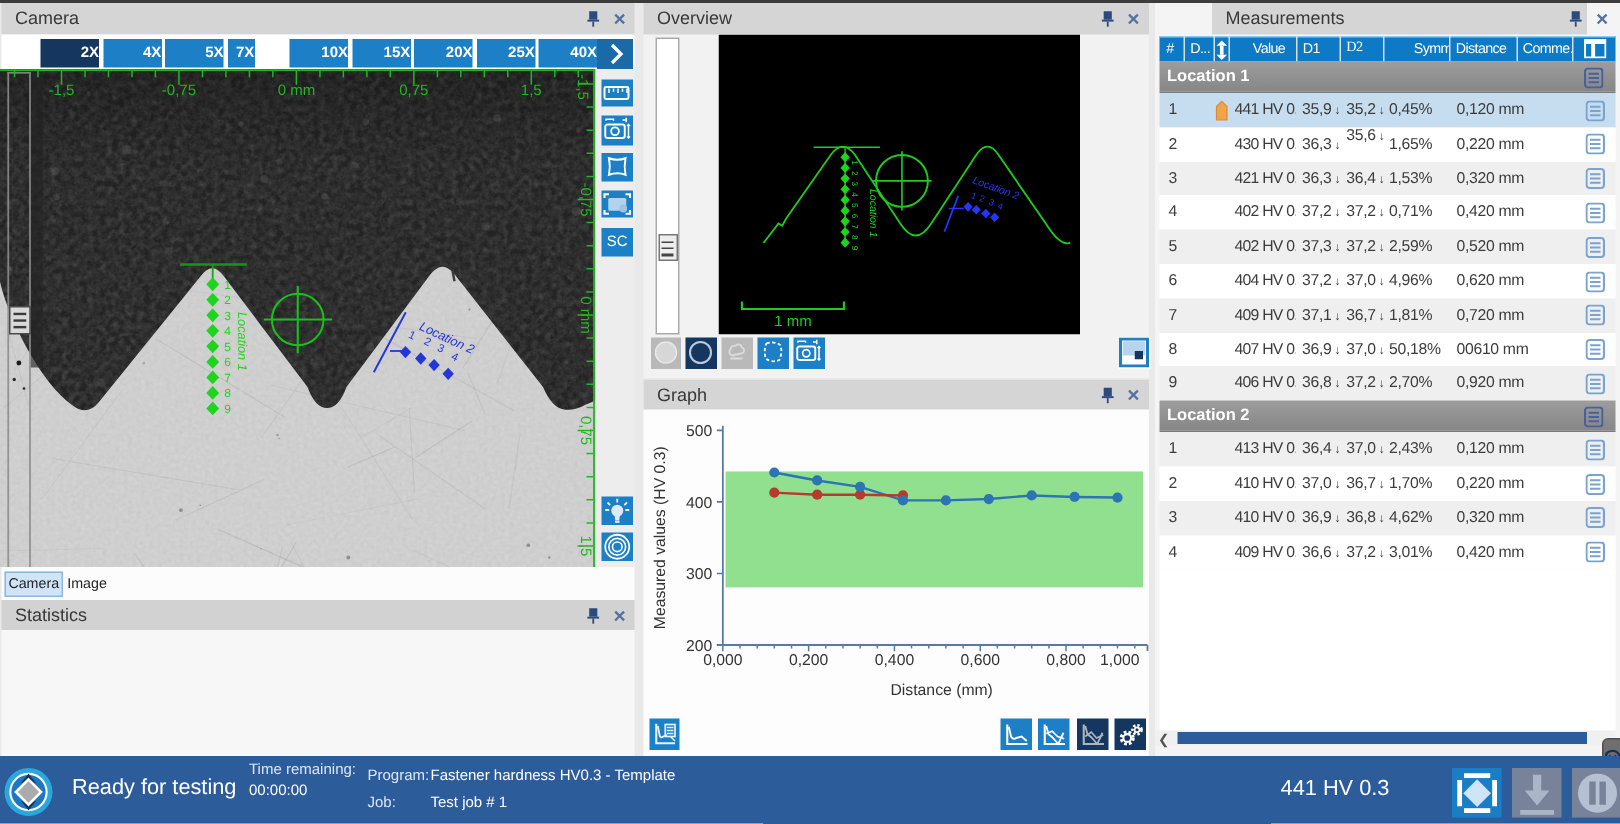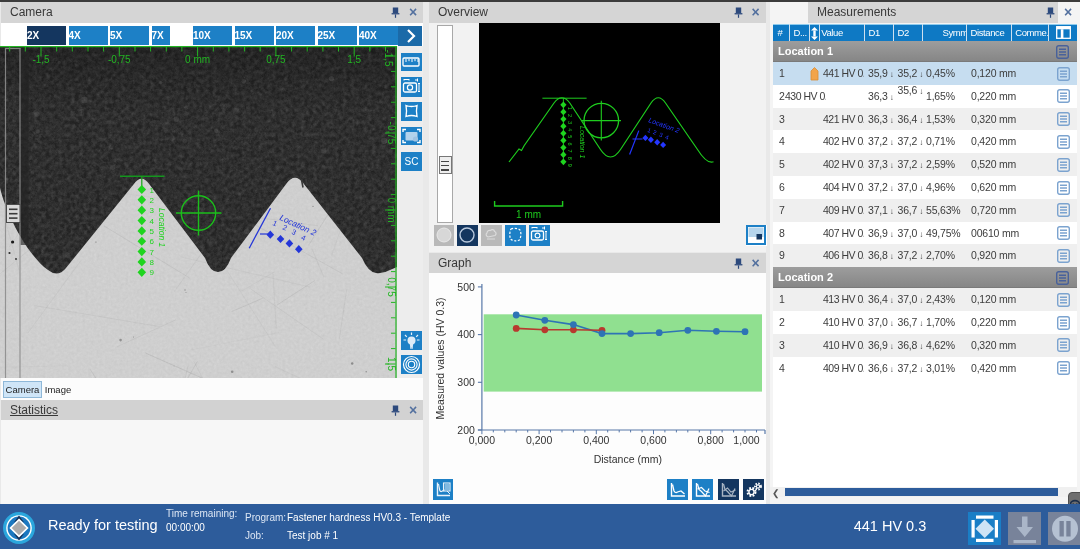--- a/index.html
+++ b/index.html
@@ -1,21 +1,21 @@
 <!DOCTYPE html>
 <html><head><meta charset="utf-8">
 <style>
 *{margin:0;padding:0;box-sizing:border-box;}
 html,body{width:1080px;height:549px;overflow:hidden;background:#e9e9e9;
 font-family:"Liberation Sans",sans-serif;}
 .abs{position:absolute;}
 .tbar{position:absolute;height:21px;background:#d5d5d5;color:#383838;
 font-size:12px;line-height:21px;padding-left:9px;}
 .btn{position:absolute;top:26px;height:19px;background:#1d80c6;color:#fff;
-font-size:10px;font-weight:bold;text-align:left;line-height:19px;}
+font-size:10px;font-weight:bold;text-align:right;line-height:19px;}
 .hdrcell{position:absolute;color:#fff;font-size:9.5px;letter-spacing:-0.4px;line-height:17px;overflow:hidden;white-space:nowrap;}
 .rowtxt{position:absolute;font-size:10.5px;letter-spacing:-0.2px;color:#3c3c3c;line-height:22.8px;white-space:nowrap;}
 </style></head>
 <body>
 <div class="abs" style="left:0;top:0;width:1080px;height:1.5px;background:#3c3c3c;"></div>
 
 <div class="tbar" style="left:1px;top:2px;width:422px;">Camera</div>
 <svg class="abs" style="left:390px;top:6px" width="11" height="13" viewBox="0 0 11 13">
     <rect x="2.8" y="1.5" width="5.4" height="5.6" fill="#2d4a7d"></rect>
     <rect x="1.6" y="7.1" width="7.8" height="1.3" fill="#2d4a7d"></rect>
@@ -336,21 +336,21 @@
 <div class="abs" style="left:401px;top:355px;width:21px;height:19px;background:#1d80c6;"><svg width="21" height="19" viewBox="0 0 21 19">
       <g fill="none" stroke="#fff">
         <circle cx="10.5" cy="9.5" r="8" stroke-width="1.2"></circle>
         <circle cx="10.5" cy="9.5" r="5.6" stroke-width="1.1"></circle>
         <circle cx="10.5" cy="9.5" r="3.2" stroke-width="1.1"></circle>
       </g>
     </svg></div>
 <div class="abs" style="left:1px;top:378px;width:422px;height:22px;background:#fcfcfc;"></div>
 <div class="abs" style="left:3px;top:381px;width:39px;height:17px;background:#cfe5f7;border:1px solid #8fb8d8;font-size:9.5px;color:#222;text-align:center;line-height:15px;">Camera</div>
 <div class="abs" style="left:41px;top:381px;width:34px;height:17px;font-size:9.5px;color:#222;text-align:center;line-height:17px;">Image</div>
-<div class="tbar" style="left:1px;top:400px;width:422px;height:20px;background:#d2d2d2;line-height:20px;text-decoration:underline;">Statistics</div>
+<div class="tbar" style="left:1px;top:400px;width:422px;height:20px;background:#d2d2d2;line-height:20px;">Statistics</div>
 <svg class="abs" style="left:390px;top:404px" width="11" height="13" viewBox="0 0 11 13">
     <rect x="2.8" y="1.5" width="5.4" height="5.6" fill="#2d4a7d"></rect>
     <rect x="1.6" y="7.1" width="7.8" height="1.3" fill="#2d4a7d"></rect>
     <rect x="4.9" y="8.4" width="1.2" height="3.4" fill="#2d4a7d"></rect>
   </svg>
 <div class="abs" style="left:409px;top:402px;font-size:14px;font-weight:bold;color:#54719f;">×</div>
 <div class="abs" style="left:1px;top:420px;width:422px;height:84px;background:#f7f7f7;"></div>
 <div class="abs" style="left:429px;top:2px;width:337px;height:250px;background:#f2f2f2;"></div>
 <div class="tbar" style="left:429px;top:2px;width:337px;">Overview</div>
 <svg class="abs" style="left:733px;top:6px" width="11" height="13" viewBox="0 0 11 13">
@@ -531,23 +531,23 @@
 <svg class="abs" style="left:1044.5px;top:6px" width="11" height="13" viewBox="0 0 11 13">
     <rect x="2.8" y="1.5" width="5.4" height="5.6" fill="#2d4a7d"></rect>
     <rect x="1.6" y="7.1" width="7.8" height="1.3" fill="#2d4a7d"></rect>
     <rect x="4.9" y="8.4" width="1.2" height="3.4" fill="#2d4a7d"></rect>
   </svg>
 <div class="abs" style="left:1064px;top:4px;font-size:14px;font-weight:bold;color:#54719f;">×</div>
 <div class="abs" style="left:773px;top:24px;width:304px;height:17px;background:#0e79c4;border-top:1.5px solid #8ecbed;"></div>
 <div class="hdrcell" style="left:773.5px;top:24px;width:15.0px;padding-left:4px;">#</div>
 <div class="hdrcell" style="left:789.5px;top:24px;width:18.5px;padding-left:4px;">D...</div>
 <div class="hdrcell" style="left:809.0px;top:24px;width:9.2px;padding-left:4px;"></div>
-<div class="hdrcell" style="left:819.2px;top:24px;width:44.3px;padding-left:2px;">Value</div>
+<div class="hdrcell" style="left:819.2px;top:24px;width:44.3px;padding-left:16px;">Value</div>
 <div class="hdrcell" style="left:864.5px;top:24px;width:28.0px;padding-left:4px;">D1</div>
-<div class="hdrcell" style="left:893.5px;top:24px;width:28.0px;padding-left:4px;">D2</div>
+<div class="hdrcell" style="left:893.5px;top:24px;width:28.0px;padding-left:4px;font-family:Liberation Serif, serif;">D2</div>
 <div class="hdrcell" style="left:922.5px;top:24px;width:43.0px;padding-left:20px;">Symmetry</div>
 <div class="hdrcell" style="left:966.5px;top:24px;width:43.7px;padding-left:4px;">Distance</div>
 <div class="hdrcell" style="left:1011.2px;top:24px;width:36.7px;padding-left:4px;">Comme.</div>
 <div class="abs" style="left:789.0px;top:24px;width:1px;height:17px;background:#cfe0ef;"></div>
 <div class="abs" style="left:808.5px;top:24px;width:1px;height:17px;background:#cfe0ef;"></div>
 <div class="abs" style="left:818.7px;top:24px;width:1px;height:17px;background:#cfe0ef;"></div>
 <div class="abs" style="left:864.0px;top:24px;width:1px;height:17px;background:#cfe0ef;"></div>
 <div class="abs" style="left:893.0px;top:24px;width:1px;height:17px;background:#cfe0ef;"></div>
 <div class="abs" style="left:922.0px;top:24px;width:1px;height:17px;background:#cfe0ef;"></div>
 <div class="abs" style="left:966.0px;top:24px;width:1px;height:17px;background:#cfe0ef;"></div>
@@ -576,21 +576,21 @@
 <div class="rowtxt" style="left:868px;top:62.0px;">35,9<span style="font-size:8px;">&nbsp;↓</span></div>
 <div class="rowtxt" style="left:897.5px;top:62.0px;">35,2<span style="font-size:8px;">&nbsp;↓</span></div>
 <div class="rowtxt" style="left:926px;top:62.0px;">0,45%</div>
 <div class="rowtxt" style="left:971px;top:62.0px;">0,120 mm</div>
 <svg class="abs" style="left:1057.0px;top:66.5px;" width="13" height="14" viewBox="0 0 13 14">
     <rect x="0.7" y="0.7" width="11.6" height="12.6" rx="2" fill="none" stroke="#7ba3cf" stroke-width="1.4"></rect>
     <path d="M3 4.2 h7 M3 7 h7 M3 9.8 h7" stroke="#7ba3cf" stroke-width="1.4"></path>
   </svg>
 <div class="abs" style="left:773px;top:84.8px;width:304px;height:22.8px;background:#fff;"></div>
 <div class="rowtxt" style="left:779px;top:84.8px;">2</div>
-<div class="rowtxt" style="left:785px;top:84.8px;width:41px;overflow:hidden;letter-spacing:-0.5px;">430 HV 0.</div>
+<div class="rowtxt" style="left:823px;top:84.8px;width:41px;overflow:hidden;letter-spacing:-0.5px;">430 HV 0.</div>
 <div class="rowtxt" style="left:868px;top:84.8px;">36,3<span style="font-size:8px;">&nbsp;↓</span></div>
 <div class="rowtxt" style="left:897.5px;top:79px;">35,6<span style="font-size:8px;">&nbsp;↓</span></div>
 <div class="rowtxt" style="left:926px;top:84.8px;">1,65%</div>
 <div class="rowtxt" style="left:971px;top:84.8px;">0,220 mm</div>
 <svg class="abs" style="left:1057.0px;top:89.3px;" width="13" height="14" viewBox="0 0 13 14">
     <rect x="0.7" y="0.7" width="11.6" height="12.6" rx="2" fill="none" stroke="#7ba3cf" stroke-width="1.4"></rect>
     <path d="M3 4.2 h7 M3 7 h7 M3 9.8 h7" stroke="#7ba3cf" stroke-width="1.4"></path>
   </svg>
 <div class="abs" style="left:773px;top:107.6px;width:304px;height:22.8px;background:#efefef;"></div>
 <div class="rowtxt" style="left:779px;top:107.6px;">3</div>
@@ -634,32 +634,32 @@
 <div class="rowtxt" style="left:971px;top:176.0px;">0,620 mm</div>
 <svg class="abs" style="left:1057.0px;top:180.5px;" width="13" height="14" viewBox="0 0 13 14">
     <rect x="0.7" y="0.7" width="11.6" height="12.6" rx="2" fill="none" stroke="#7ba3cf" stroke-width="1.4"></rect>
     <path d="M3 4.2 h7 M3 7 h7 M3 9.8 h7" stroke="#7ba3cf" stroke-width="1.4"></path>
   </svg>
 <div class="abs" style="left:773px;top:198.8px;width:304px;height:22.8px;background:#efefef;"></div>
 <div class="rowtxt" style="left:779px;top:198.8px;">7</div>
 <div class="rowtxt" style="left:823px;top:198.8px;width:41px;overflow:hidden;letter-spacing:-0.5px;">409 HV 0.</div>
 <div class="rowtxt" style="left:868px;top:198.8px;">37,1<span style="font-size:8px;">&nbsp;↓</span></div>
 <div class="rowtxt" style="left:897.5px;top:198.8px;">36,7<span style="font-size:8px;">&nbsp;↓</span></div>
-<div class="rowtxt" style="left:926px;top:198.8px;">55,63%</div>
+<div class="rowtxt" style="left:926px;top:198.8px;">1,81%</div>
 <div class="rowtxt" style="left:971px;top:198.8px;">0,720 mm</div>
 <svg class="abs" style="left:1057.0px;top:203.3px;" width="13" height="14" viewBox="0 0 13 14">
     <rect x="0.7" y="0.7" width="11.6" height="12.6" rx="2" fill="none" stroke="#7ba3cf" stroke-width="1.4"></rect>
     <path d="M3 4.2 h7 M3 7 h7 M3 9.8 h7" stroke="#7ba3cf" stroke-width="1.4"></path>
   </svg>
 <div class="abs" style="left:773px;top:221.6px;width:304px;height:22.8px;background:#fff;"></div>
 <div class="rowtxt" style="left:779px;top:221.6px;">8</div>
 <div class="rowtxt" style="left:823px;top:221.6px;width:41px;overflow:hidden;letter-spacing:-0.5px;">407 HV 0.</div>
 <div class="rowtxt" style="left:868px;top:221.6px;">36,9<span style="font-size:8px;">&nbsp;↓</span></div>
 <div class="rowtxt" style="left:897.5px;top:221.6px;">37,0<span style="font-size:8px;">&nbsp;↓</span></div>
-<div class="rowtxt" style="left:926px;top:221.6px;">49,75%</div>
+<div class="rowtxt" style="left:926px;top:221.6px;">50,18%</div>
 <div class="rowtxt" style="left:971px;top:221.6px;">00610 mm</div>
 <svg class="abs" style="left:1057.0px;top:226.1px;" width="13" height="14" viewBox="0 0 13 14">
     <rect x="0.7" y="0.7" width="11.6" height="12.6" rx="2" fill="none" stroke="#7ba3cf" stroke-width="1.4"></rect>
     <path d="M3 4.2 h7 M3 7 h7 M3 9.8 h7" stroke="#7ba3cf" stroke-width="1.4"></path>
   </svg>
 <div class="abs" style="left:773px;top:244.4px;width:304px;height:22.8px;background:#efefef;"></div>
 <div class="rowtxt" style="left:779px;top:244.4px;">9</div>
 <div class="rowtxt" style="left:823px;top:244.4px;width:41px;overflow:hidden;letter-spacing:-0.5px;">406 HV 0.</div>
 <div class="rowtxt" style="left:868px;top:244.4px;">36,8<span style="font-size:8px;">&nbsp;↓</span></div>
 <div class="rowtxt" style="left:897.5px;top:244.4px;">37,2<span style="font-size:8px;">&nbsp;↓</span></div>

